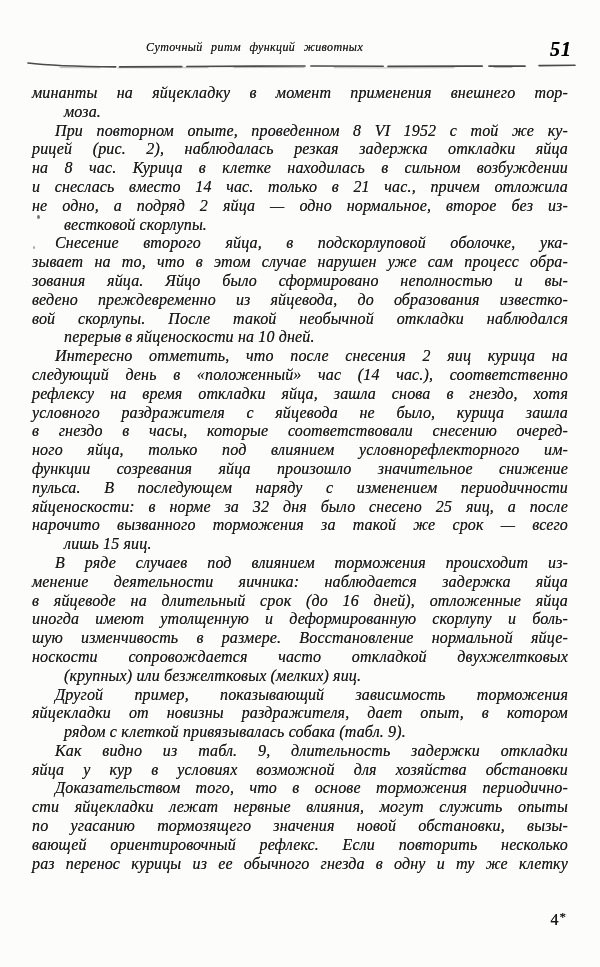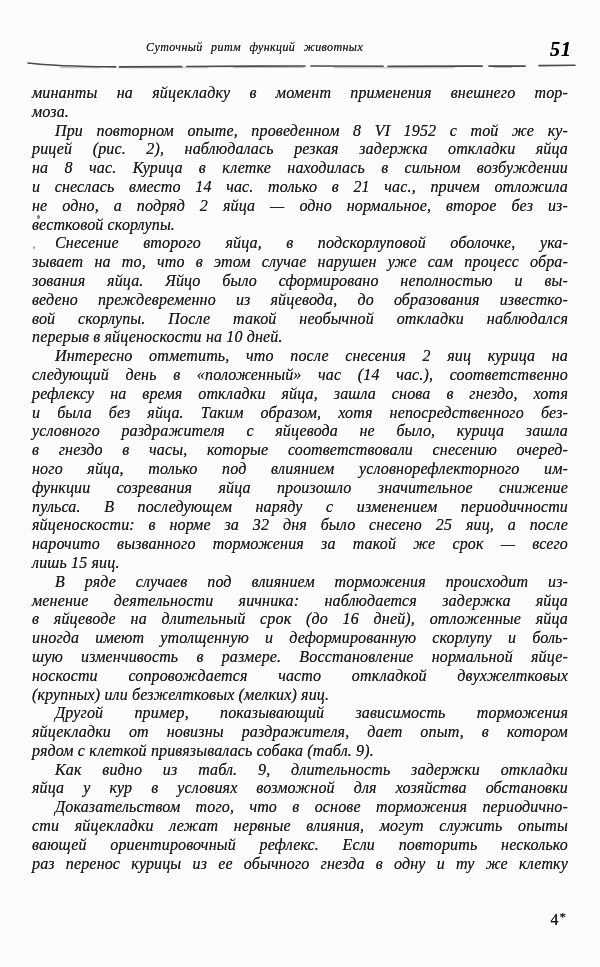--- a/index.html
+++ b/index.html
@@ -36,21 +36,21 @@
     text-shadow:0 0 0.35px rgba(25,25,25,.8);
     font-style:italic;
   }
   .line{
     white-space:normal;
     text-align:justify;
     text-align-last:justify;
     -moz-text-align-last:justify;
     height:18.8px;overflow:visible;
   }
-  .line.end{text-align:left;text-align-last:left;-moz-text-align-last:left;}
+  .line.end{text-align:left;text-align-last:left;margin-left:32px;-moz-text-align-last:left;}
   .line.indent{text-indent:23px;}
   
   .sig{
     position:absolute;top:911px;right:34px;
     font-size:16px;color:#161616;
     text-shadow:0 0 0.4px rgba(20,20,20,.9);
   }
   .sig .star{position:relative;top:-4px;font-size:13px;margin-left:1px;}
   
   .speck{position:absolute;background:#4e4e4e;border-radius:50%;opacity:.75;}
@@ -83,21 +83,20 @@
       <div class="line end">вестковой скорлупы.</div>
       <div class="line indent">Снесение второго яйца, в подскорлуповой оболочке, ука-</div>
       <div class="line">зывает на то, что в этом случае нарушен уже сам процесс обра-</div>
       <div class="line">зования яйца. Яйцо было сформировано неполностью и вы-</div>
       <div class="line">ведено преждевременно из яйцевода, до образования известко-</div>
       <div class="line">вой скорлупы. После такой необычной откладки наблюдался</div>
       <div class="line end">перерыв в яйценоскости на 10 дней.</div>
       <div class="line indent">Интересно отметить, что после снесения 2 яиц курица на</div>
       <div class="line">следующий день в «положенный» час (14 час.), соответственно</div>
       <div class="line">рефлексу на время откладки яйца, зашла снова в гнездо, хотя</div>
-      <div class="line">и была без яйца. Таким образом, хотя непосредственного без-</div>
       <div class="line">условного раздражителя с яйцевода не было, курица зашла</div>
       <div class="line">в гнездо в часы, которые соответствовали снесению очеред-</div>
       <div class="line">ного яйца, только под влиянием условнорефлекторного им-</div>
       <div class="line">функции созревания яйца произошло значительное снижение</div>
       <div class="line">пульса. В последующем наряду с изменением периодичности</div>
       <div class="line">яйценоскости: в норме за 32 дня было снесено 25 яиц, а после</div>
       <div class="line">нарочито вызванного торможения за такой же срок — всего</div>
       <div class="line end">лишь 15 яиц.</div>
       <div class="line indent">В ряде случаев под влиянием торможения происходит из-</div>
       <div class="line">менение деятельности яичника: наблюдается задержка яйца</div>
@@ -106,20 +105,21 @@
       <div class="line">шую изменчивость в размере. Восстановление нормальной яйце-</div>
       <div class="line">носкости сопровождается часто откладкой двухжелтковых</div>
       <div class="line end">(крупных) или безжелтковых (мелких) яиц.</div>
       <div class="line indent">Другой пример, показывающий зависимость торможения</div>
       <div class="line">яйцекладки от новизны раздражителя, дает опыт, в котором</div>
       <div class="line end">рядом с клеткой привязывалась собака (табл. 9).</div>
       <div class="line indent">Как видно из табл. 9, длительность задержки откладки</div>
       <div class="line">яйца у кур в условиях возможной для хозяйства обстановки</div>
       <div class="line indent">Доказательством того, что в основе торможения периодично-</div>
       <div class="line">сти яйцекладки лежат нервные влияния, могут служить опыты</div>
+      <div class="line">по угасанию тормозящего значения новой обстановки, вызы-</div>
       <div class="line">вающей ориентировочный рефлекс. Если повторить несколько</div>
       <div class="line">раз перенос курицы из ее обычного гнезда в одну и ту же клетку</div>
     </main>
 
   <div class="sig"><span>4</span><span class="star">*</span></div>
 
   <div class="speck s1"></div>
   <div class="speck s2"></div>
 
 </div>

